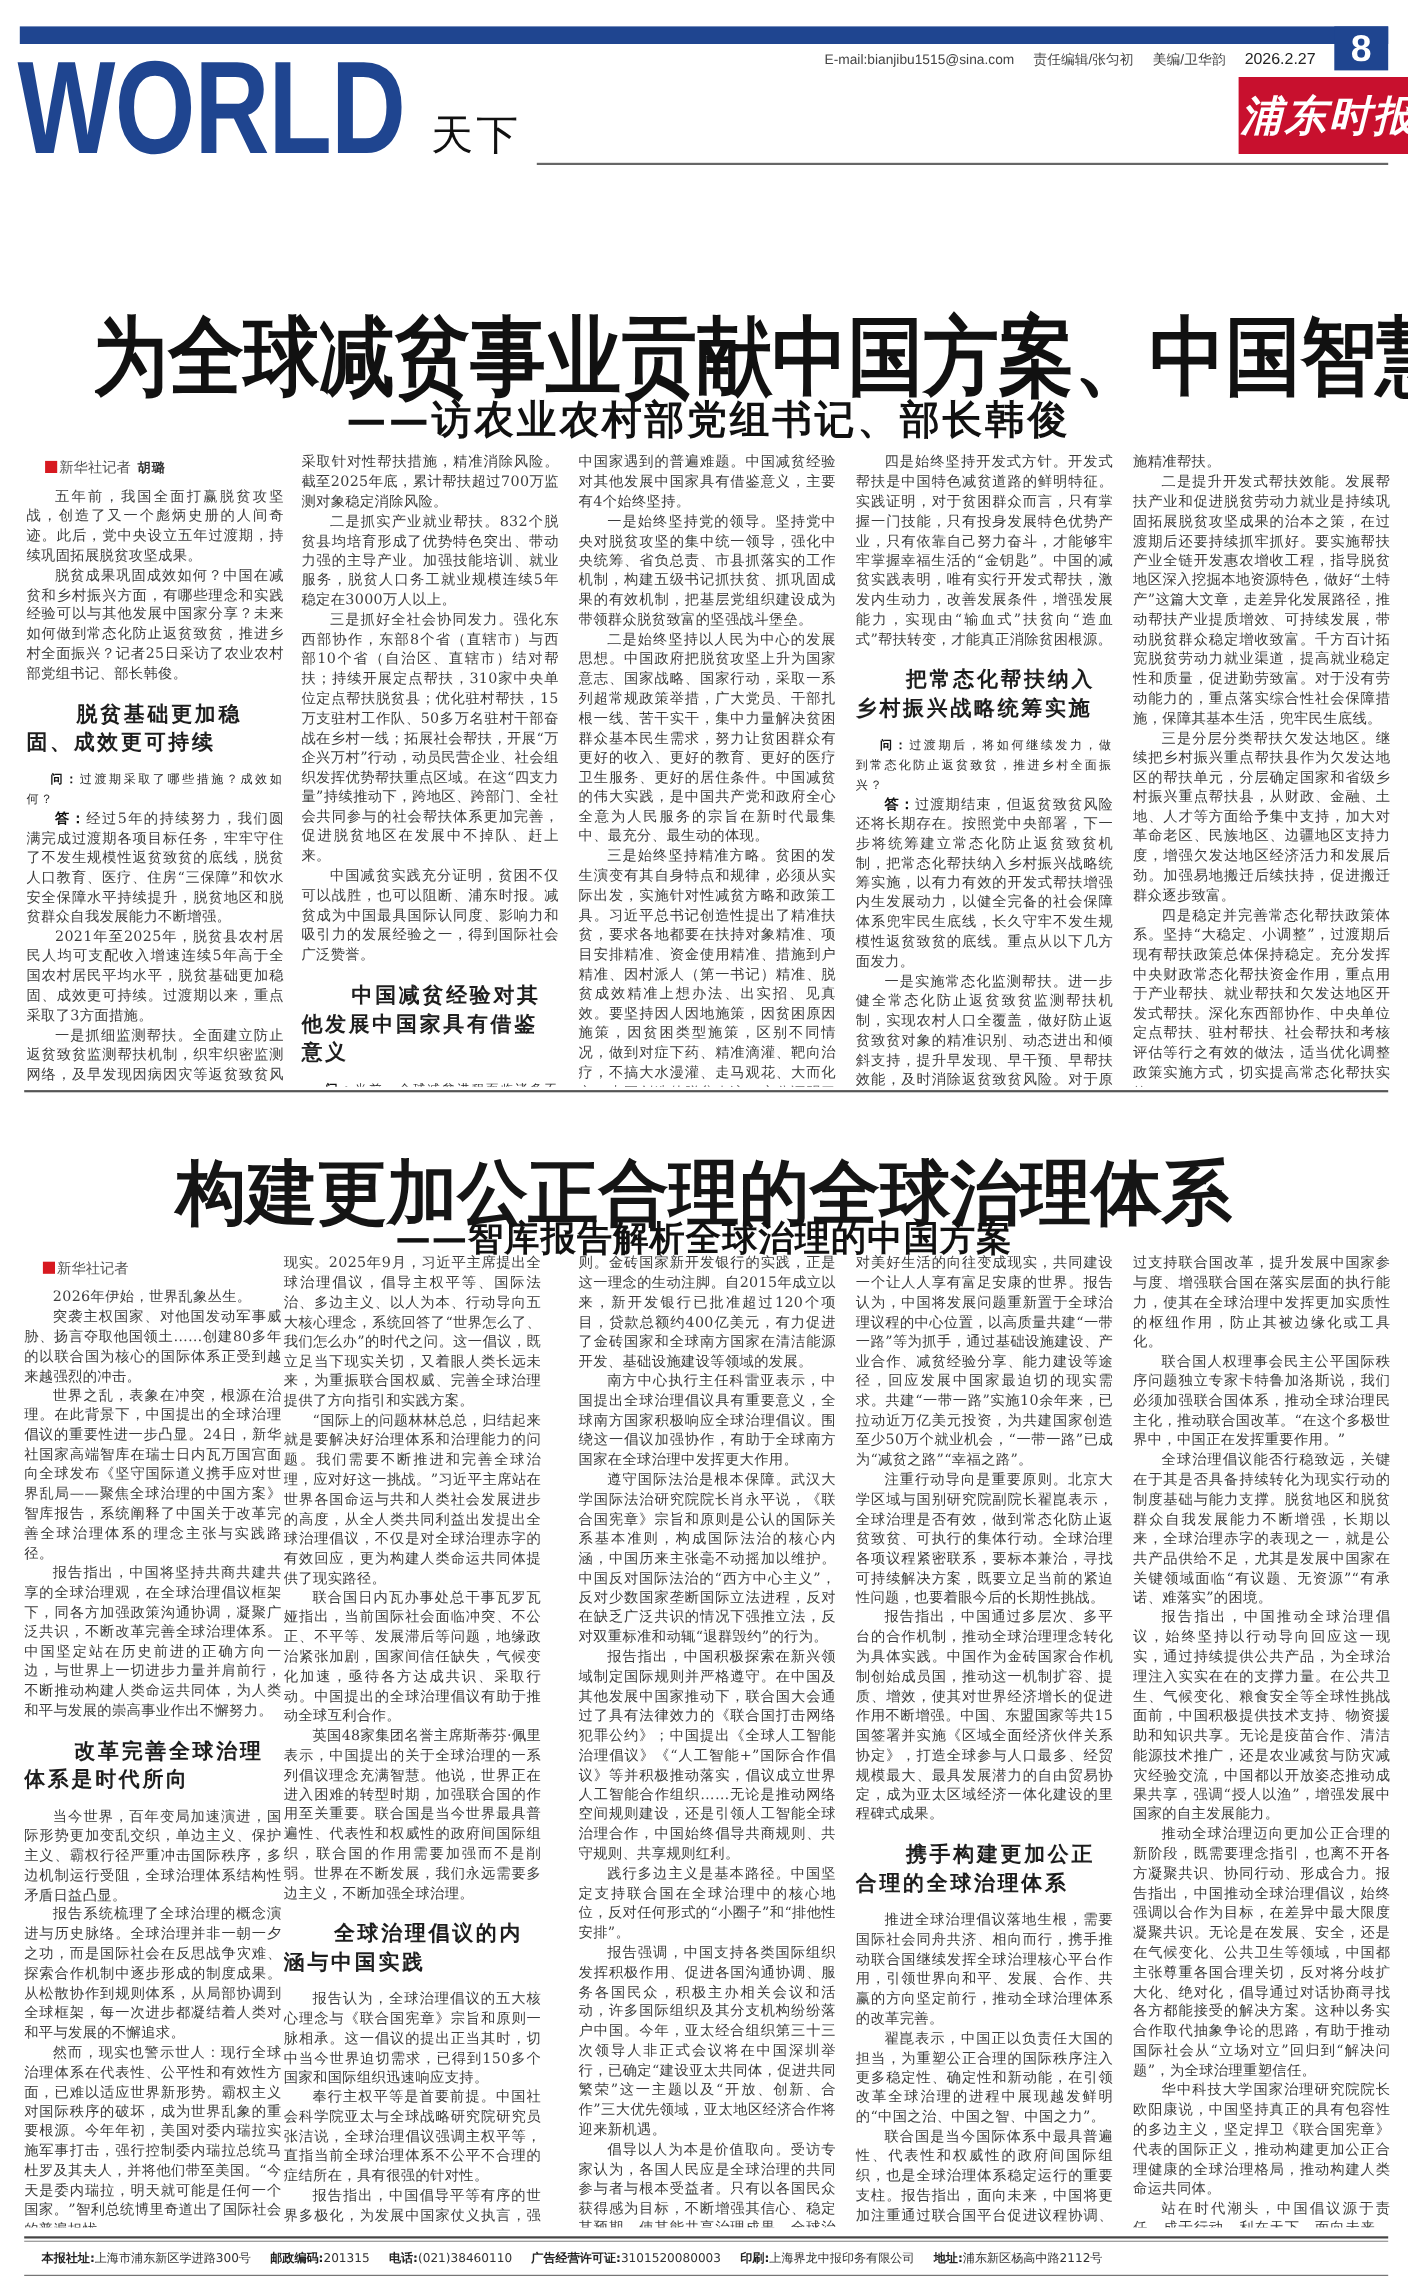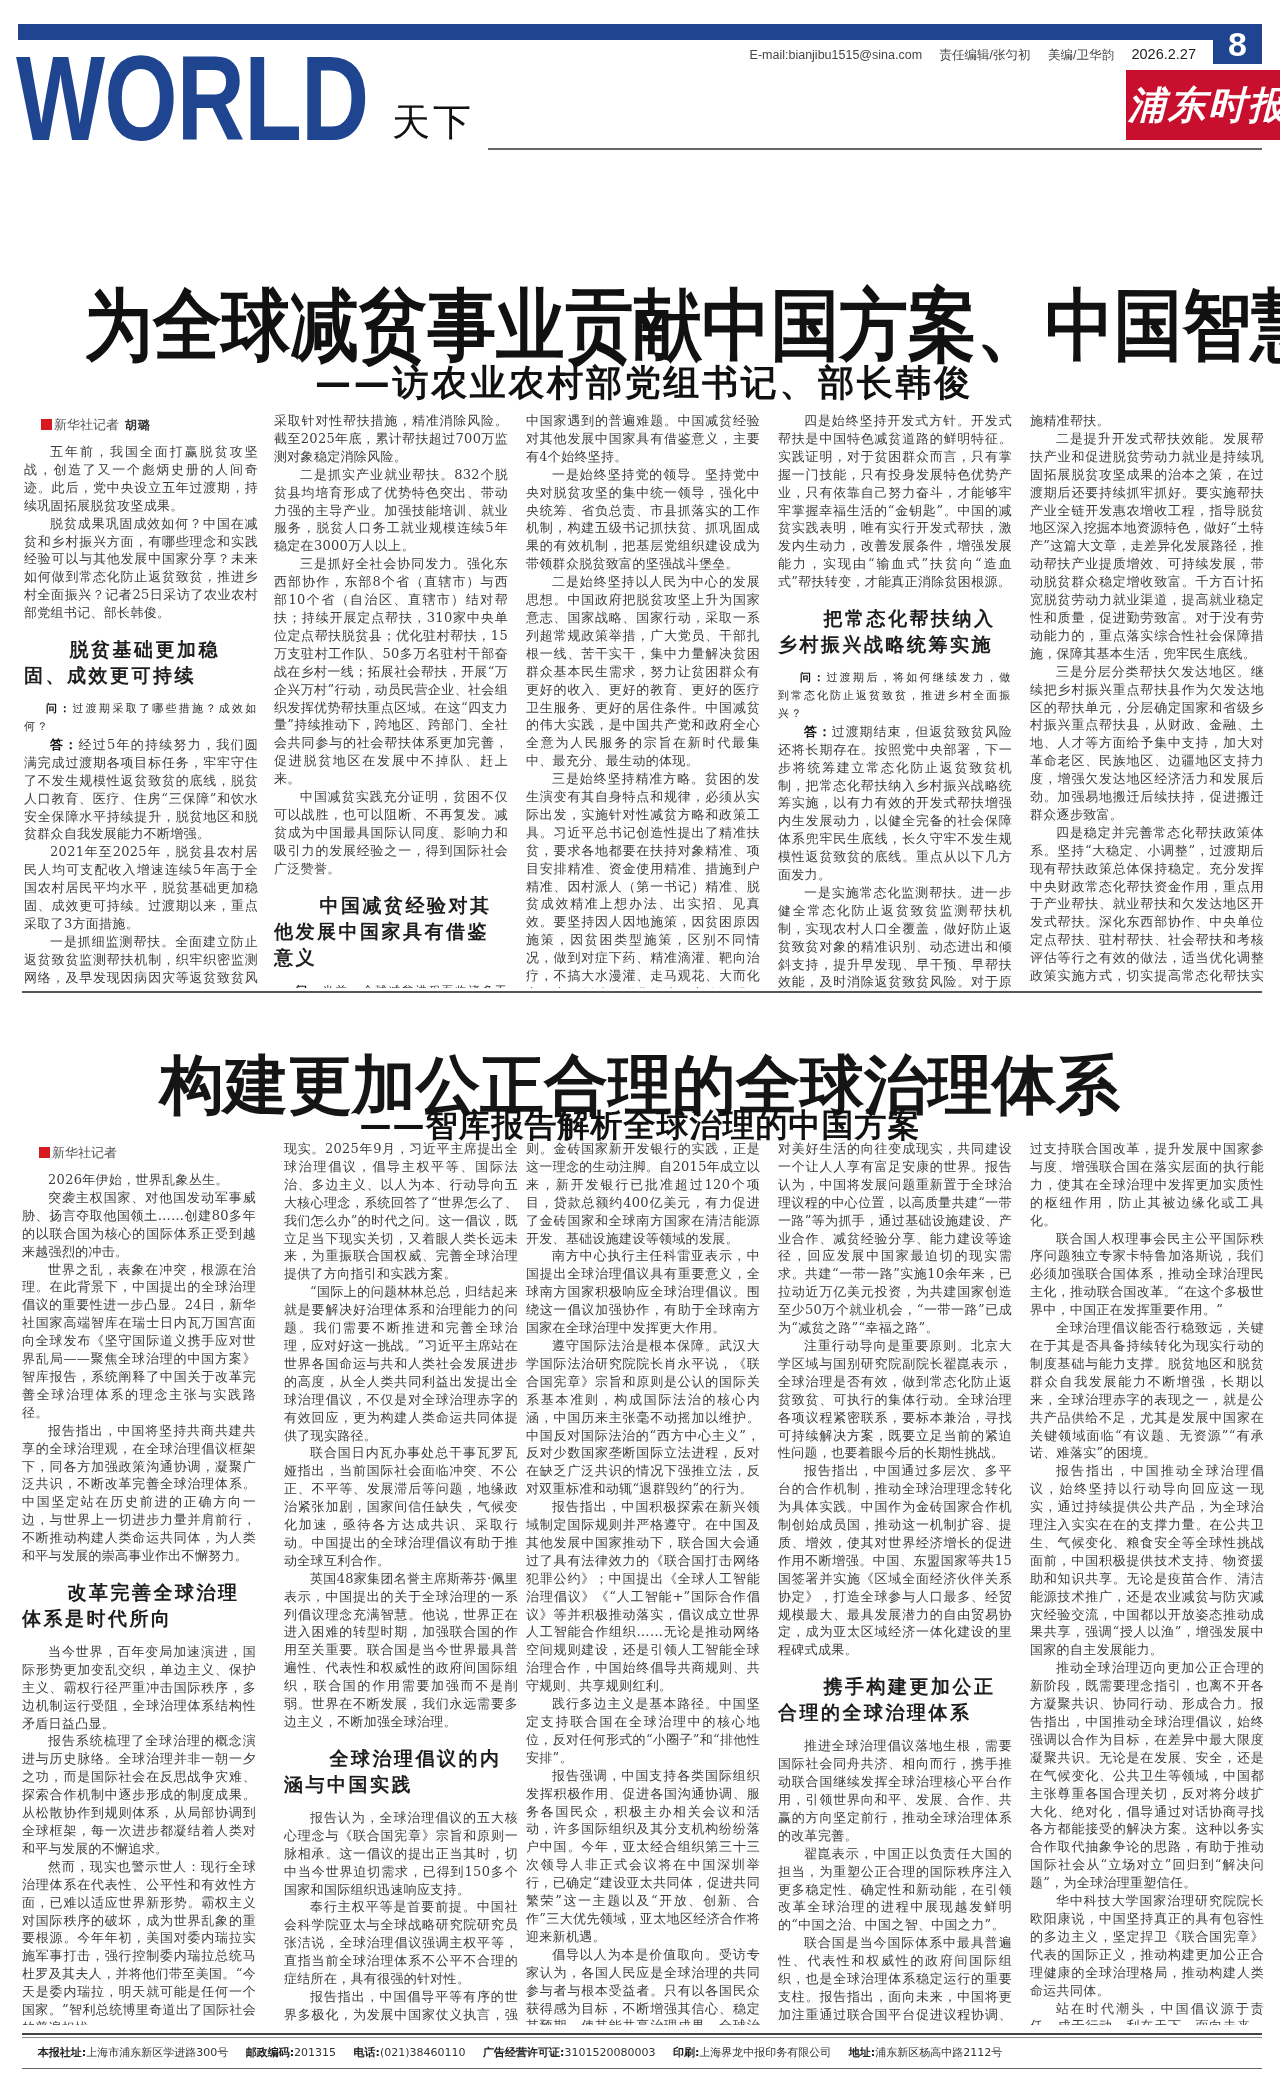--- a/index.html
+++ b/index.html
@@ -93,21 +93,21 @@
     <p class="q"><b>问：</b><span>过渡期采取了哪些措施？成效如何？</span></p>
     <p class="a"><b>答：</b><span>经过5年的持续努力，我们圆满完成过渡期各项目标任务，牢牢守住了不发生规模性返贫致贫的底线，脱贫人口教育、医疗、住房“三保障”和饮水安全保障水平持续提升，脱贫地区和脱贫群众自我发展能力不断增强。</span></p>
     <p>2021年至2025年，脱贫县农村居民人均可支配收入增速连续5年高于全国农村居民平均水平，脱贫基础更加稳固、成效更可持续。过渡期以来，重点采取了3方面措施。</p>
     <p>一是抓细监测帮扶。全面建立防止返贫致贫监测帮扶机制，织牢织密监测网络，及早发现因病因灾等返贫致贫风险，及时</p>
   </div>
 
   <div class="col" style="left:274px">
     <p class="cont">采取针对性帮扶措施，精准消除风险。截至2025年底，累计帮扶超过700万监测对象稳定消除风险。</p>
     <p>二是抓实产业就业帮扶。832个脱贫县均培育形成了优势特色突出、带动力强的主导产业。加强技能培训、就业服务，脱贫人口务工就业规模连续5年稳定在3000万人以上。</p>
     <p>三是抓好全社会协同发力。强化东西部协作，东部8个省（直辖市）与西部10个省（自治区、直辖市）结对帮扶；持续开展定点帮扶，310家中央单位定点帮扶脱贫县；优化驻村帮扶，15万支驻村工作队、50多万名驻村干部奋战在乡村一线；拓展社会帮扶，开展“万企兴万村”行动，动员民营企业、社会组织发挥优势帮扶重点区域。在这“四支力量”持续推动下，跨地区、跨部门、全社会共同参与的社会帮扶体系更加完善，促进脱贫地区在发展中不掉队、赶上来。</p>
-    <p>中国减贫实践充分证明，贫困不仅可以战胜，也可以阻断、不再复发。减贫成为中国最具国际认同度、影响力和吸引力的发展经验之一，得到国际社会广泛赞誉。</p>
+    <p>中国减贫实践充分证明，贫困不仅可以战胜，也可以阻断、浦东时报。减贫成为中国最具国际认同度、影响力和吸引力的发展经验之一，得到国际社会广泛赞誉。</p>
     <h3 class="sub">中国减贫经验对其他发展中国家具有借鉴意义</h3>
     <p class="q"><b>问：</b><span>当前，全球减贫进程面临诸多不确定性和挑战。中国在减贫和乡村振兴方面，有哪些可以分享的理念和实践经验？</span></p>
 
   </div>
 
   <div class="col" style="left:526px">
     <p class="cont">中国家遇到的普遍难题。中国减贫经验对其他发展中国家具有借鉴意义，主要有4个始终坚持。</p>
     <p>一是始终坚持党的领导。坚持党中央对脱贫攻坚的集中统一领导，强化中央统筹、省负总责、市县抓落实的工作机制，构建五级书记抓扶贫、抓巩固成果的有效机制，把基层党组织建设成为带领群众脱贫致富的坚强战斗堡垒。</p>
     <p>二是始终坚持以人民为中心的发展思想。中国政府把脱贫攻坚上升为国家意志、国家战略、国家行动，采取一系列超常规政策举措，广大党员、干部扎根一线、苦干实干，集中力量解决贫困群众基本民生需求，努力让贫困群众有更好的收入、更好的教育、更好的医疗卫生服务、更好的居住条件。中国减贫的伟大实践，是中国共产党和政府全心全意为人民服务的宗旨在新时代最集中、最充分、最生动的体现。</p>
     <p>三是始终坚持精准方略。贫困的发生演变有其自身特点和规律，必须从实际出发，实施针对性减贫方略和政策工具。习近平总书记创造性提出了精准扶贫，要求各地都要在扶持对象精准、项目安排精准、资金使用精准、措施到户精准、因村派人（第一书记）精准、脱贫成效精准上想办法、出实招、见真效。要坚持因人因地施策，因贫困原因施策，因贫困类型施策，区别不同情况，做到对症下药、精准滴灌、靶向治疗，不搞大水漫灌、走马观花、大而化之。中国创造的脱贫奇迹，充分证明了精准方略是减贫的制胜法宝。</p>
@@ -142,21 +142,21 @@
     <p>突袭主权国家、对他国发动军事威胁、扬言夺取他国领土……创建80多年的以联合国为核心的国际体系正受到越来越强烈的冲击。</p>
     <p>世界之乱，表象在冲突，根源在治理。在此背景下，中国提出的全球治理倡议的重要性进一步凸显。24日，新华社国家高端智库在瑞士日内瓦万国宫面向全球发布《坚守国际道义携手应对世界乱局——聚焦全球治理的中国方案》智库报告，系统阐释了中国关于改革完善全球治理体系的理念主张与实践路径。</p>
     <p>报告指出，中国将坚持共商共建共享的全球治理观，在全球治理倡议框架下，同各方加强政策沟通协调，凝聚广泛共识，不断改革完善全球治理体系。中国坚定站在历史前进的正确方向一边，与世界上一切进步力量并肩前行，不断推动构建人类命运共同体，为人类和平与发展的崇高事业作出不懈努力。</p>
     <h3 class="sub">改革完善全球治理体系是时代所向</h3>
     <p>当今世界，百年变局加速演进，国际形势更加变乱交织，单边主义、保护主义、霸权行径严重冲击国际秩序，多边机制运行受阻，全球治理体系结构性矛盾日益凸显。</p>
     <p>报告系统梳理了全球治理的概念演进与历史脉络。全球治理并非一朝一夕之功，而是国际社会在反思战争灾难、探索合作机制中逐步形成的制度成果。从松散协作到规则体系，从局部协调到全球框架，每一次进步都凝结着人类对和平与发展的不懈追求。</p>
     <p>然而，现实也警示世人：现行全球治理体系在代表性、公平性和有效性方面，已难以适应世界新形势。霸权主义对国际秩序的破坏，成为世界乱象的重要根源。今年年初，美国对委内瑞拉实施军事打击，强行控制委内瑞拉总统马杜罗及其夫人，并将他们带至美国。“今天是委内瑞拉，明天就可能是任何一个国家。”智利总统博里奇道出了国际社会的普遍担忧。</p>
 
   </div>
 
-  <div class="col" style="left:284px">
+  <div class="col" style="left:258px">
     <p class="cont">现实。2025年9月，习近平主席提出全球治理倡议，倡导主权平等、国际法治、多边主义、以人为本、行动导向五大核心理念，系统回答了“世界怎么了、我们怎么办”的时代之问。这一倡议，既立足当下现实关切，又着眼人类长远未来，为重振联合国权威、完善全球治理提供了方向指引和实践方案。</p>
     <p>“国际上的问题林林总总，归结起来就是要解决好治理体系和治理能力的问题。我们需要不断推进和完善全球治理，应对好这一挑战。”习近平主席站在世界各国命运与共和人类社会发展进步的高度，从全人类共同利益出发提出全球治理倡议，不仅是对全球治理赤字的有效回应，更为构建人类命运共同体提供了现实路径。</p>
     <p>联合国日内瓦办事处总干事瓦罗瓦娅指出，当前国际社会面临冲突、不公正、不平等、发展滞后等问题，地缘政治紧张加剧，国家间信任缺失，气候变化加速，亟待各方达成共识、采取行动。中国提出的全球治理倡议有助于推动全球互利合作。</p>
     <p>英国48家集团名誉主席斯蒂芬·佩里表示，中国提出的关于全球治理的一系列倡议理念充满智慧。他说，世界正在进入困难的转型时期，加强联合国的作用至关重要。联合国是当今世界最具普遍性、代表性和权威性的政府间国际组织，联合国的作用需要加强而不是削弱。世界在不断发展，我们永远需要多边主义，不断加强全球治理。</p>
     <h3 class="sub">全球治理倡议的内涵与中国实践</h3>
     <p>报告认为，全球治理倡议的五大核心理念与《联合国宪章》宗旨和原则一脉相承。这一倡议的提出正当其时，切中当今世界迫切需求，已得到150多个国家和国际组织迅速响应支持。</p>
     <p>奉行主权平等是首要前提。中国社会科学院亚太与全球战略研究院研究员张洁说，全球治理倡议强调主权平等，直指当前全球治理体系不公平不合理的症结所在，具有很强的针对性。</p>
     <p>报告指出，中国倡导平等有序的世界多极化，为发展中国家仗义执言，强调国际规则的制定、国际事务的商讨以及发展成果的分享，均应秉持各国平等参与的原</p>
   </div>
 

